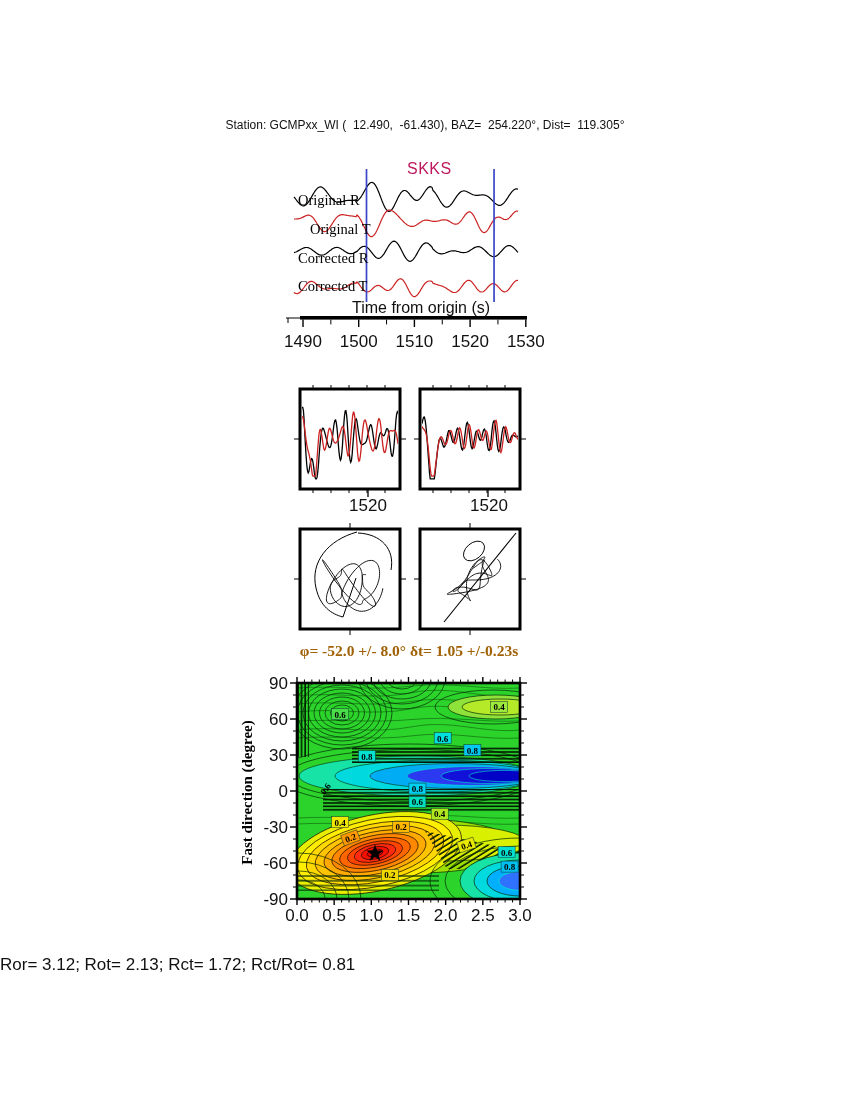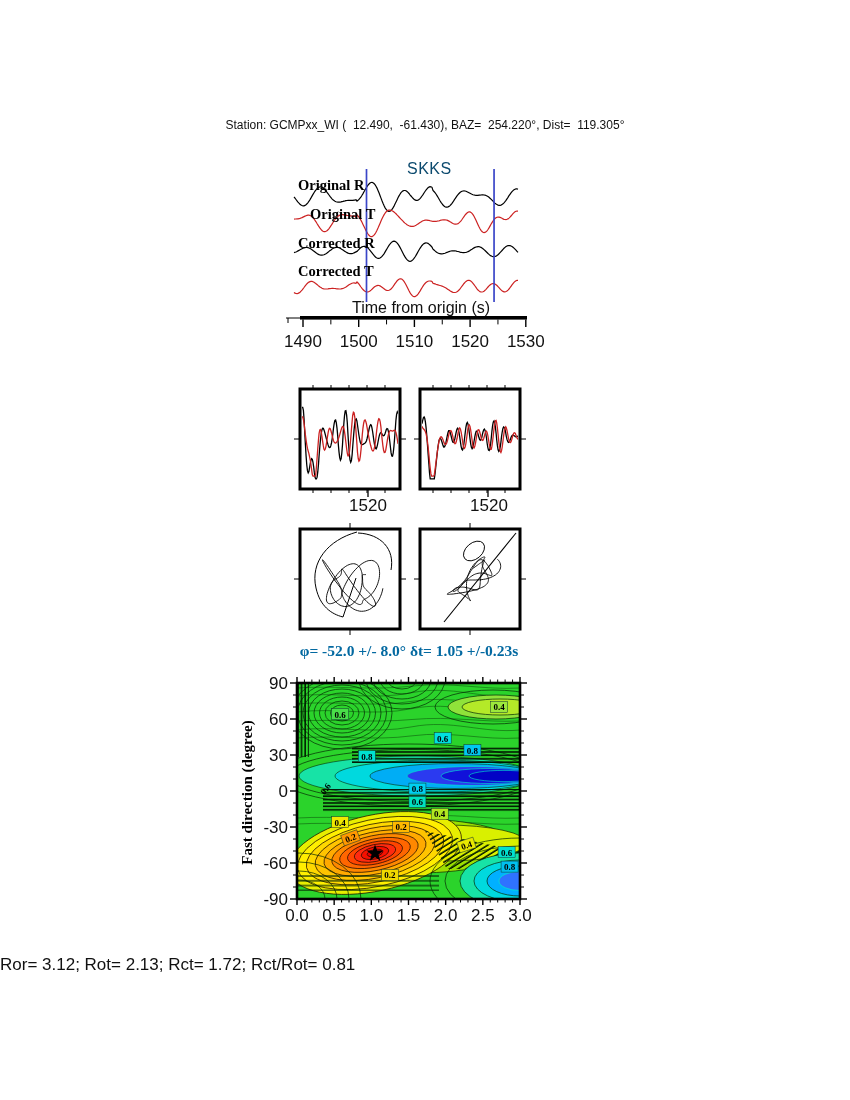--- a/index.html
+++ b/index.html
@@ -1,25 +1,25 @@
 <!DOCTYPE html>
 <html><head>
 <meta charset="utf-8">
 <style>
   html,body{margin:0;padding:0;background:#888;}
   .page{position:relative;width:850px;height:1100px;background:#ffffff;margin:0 auto;overflow:hidden;
         font-family:"Liberation Sans",sans-serif;}
   .abs{position:absolute;}
   .hdr{left:0;width:850px;text-align:center;font-size:12px;color:#111;white-space:pre;}
-  .trace-lbl{font-family:"Liberation Serif",serif;font-weight:bold;font-size:14.5px;color:#000;white-space:pre;}
-  .skks{font-size:16px;color:#0c4a6e;letter-spacing:.5px;}
+  .trace-lbl{font-family:"Liberation Serif",serif;font-weight:normal;font-size:14.5px;color:#000;white-space:pre;margin-top:15px;}
+  .skks{font-size:16px;color:#be185d;letter-spacing:.5px;}
   .axis-lbl-sans{font-size:16px;color:#111;}
   .p1520{width:60px;text-align:center;font-size:17px;color:#111;}
   .ctitle{left:0;width:818px;text-align:center;font-family:"Liberation Serif",serif;font-weight:bold;
-          font-size:15.5px;color:#0369a1;}
+          font-size:15.5px;color:#a16207;}
   .ylab{font-family:"Liberation Serif",serif;font-weight:bold;font-size:15px;color:#000;
         transform:rotate(-90deg);transform-origin:center;white-space:nowrap;}
   .xlab{left:0;width:816px;text-align:center;font-family:"Liberation Serif",serif;font-weight:bold;
         font-size:15px;color:#000;}
   .footer{left:0;width:800px;text-align:left;font-size:17px;color:#111;}
   svg text.tickl{font-family:"Liberation Sans",sans-serif;font-size:17px;fill:#111;}
   svg text.chipt{font-family:"Liberation Serif",serif;font-weight:bold;font-size:9px;fill:#000;}
 </style>
 </head>
 <body>

